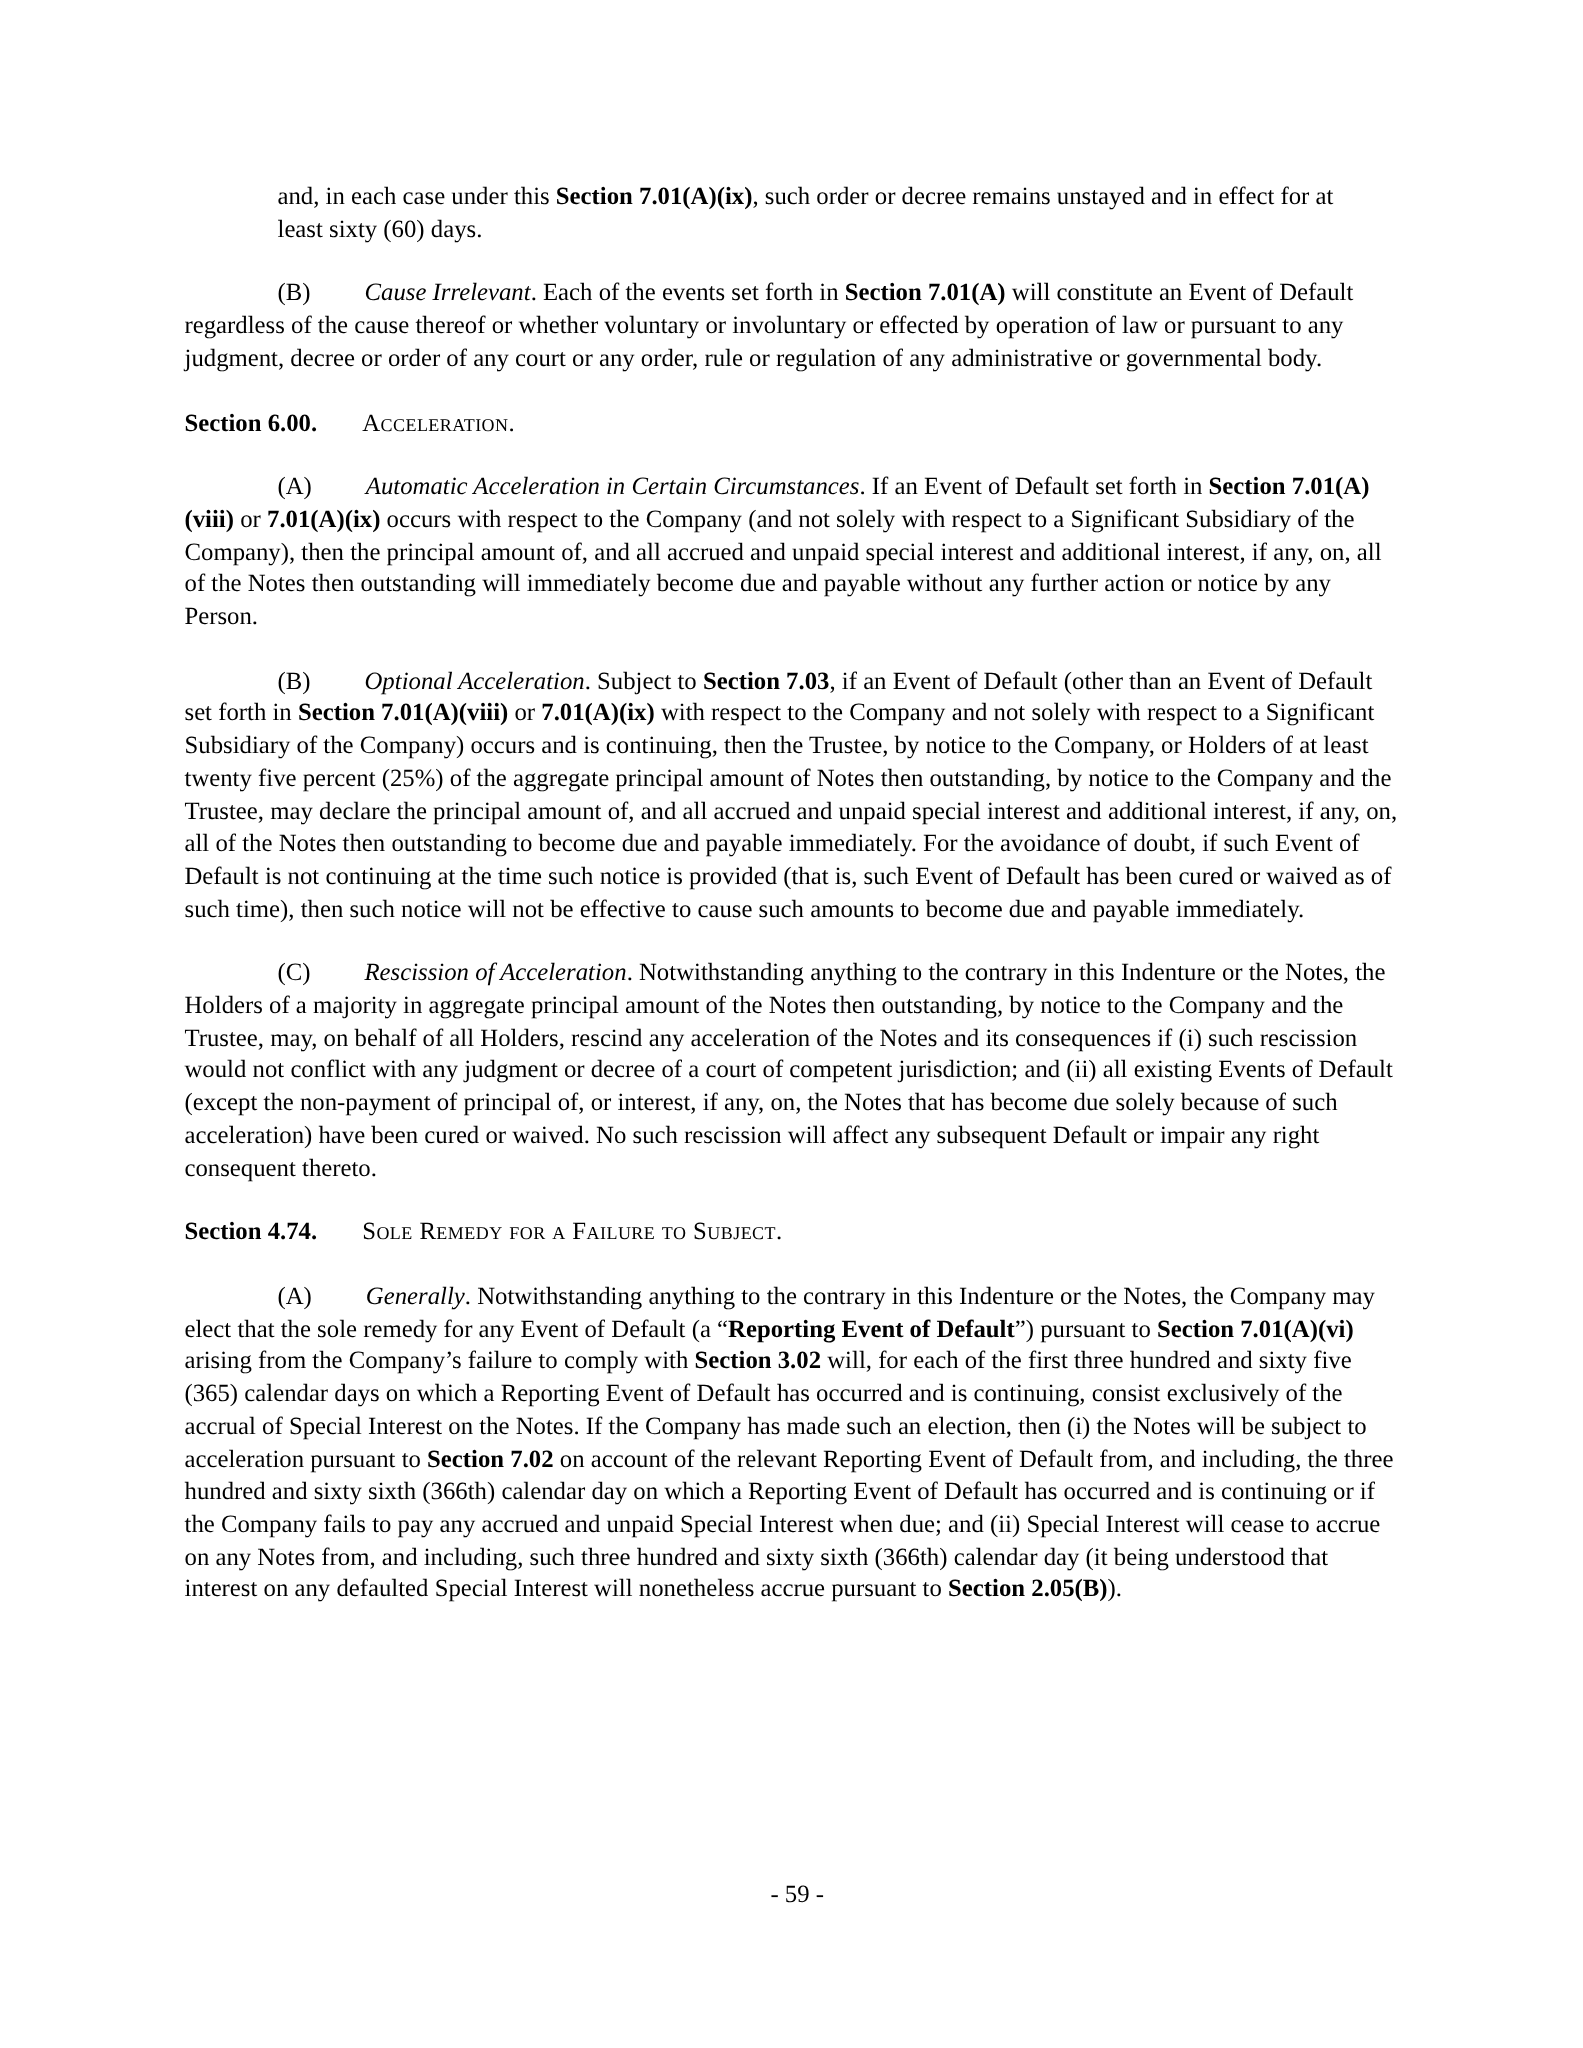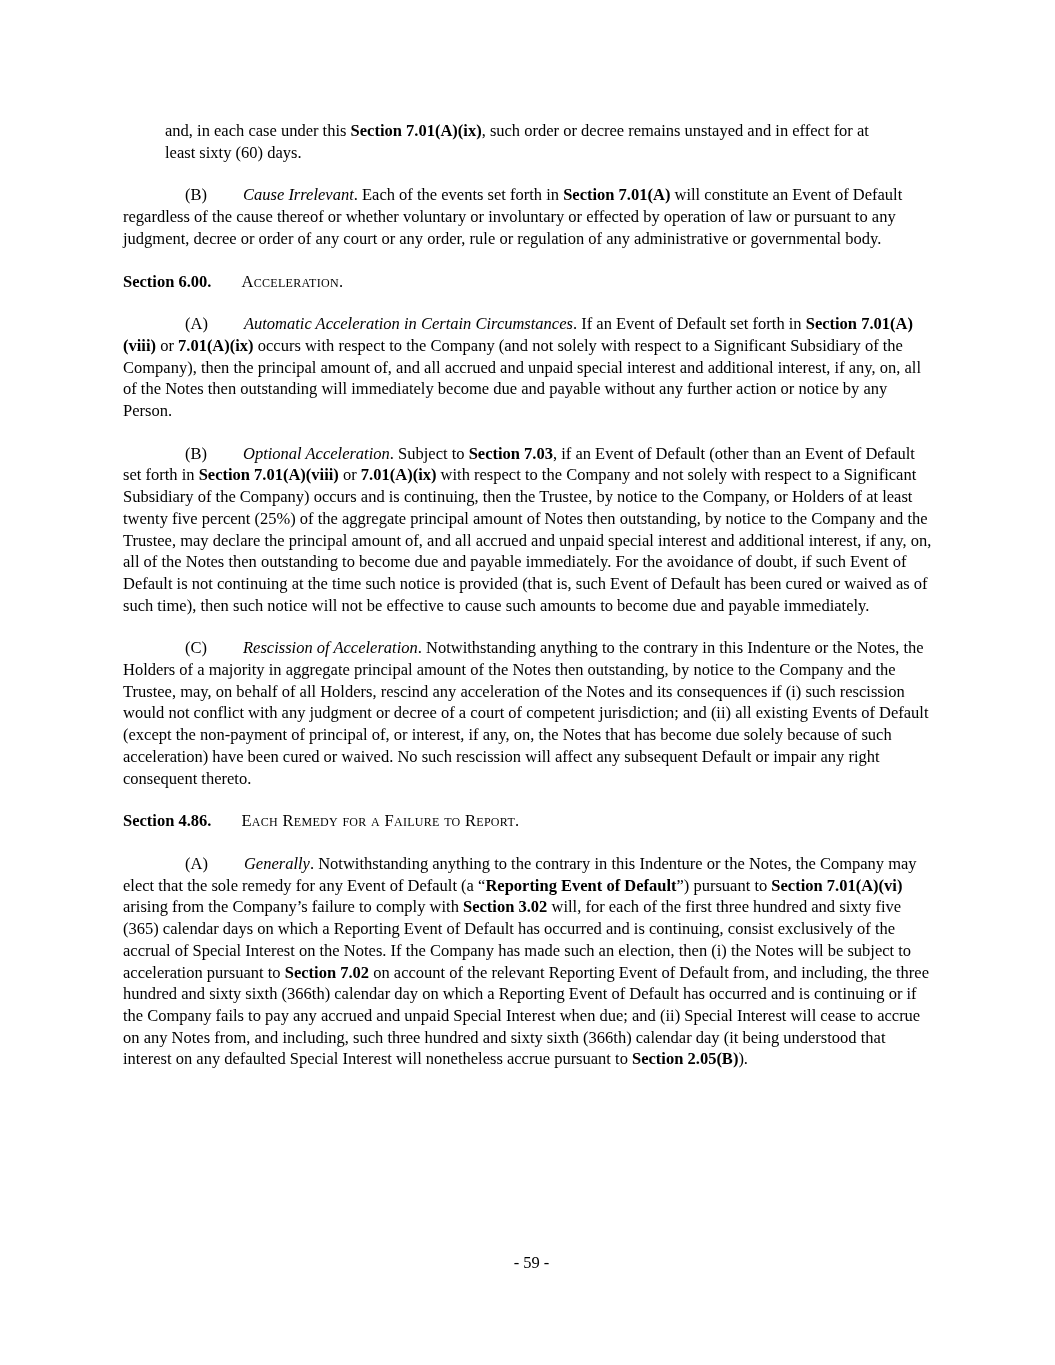--- a/index.html
+++ b/index.html
@@ -22,21 +22,21 @@
     position: absolute;
     top: 120px;
     left: 123px;
     width: 810px;
   }
   .para {
     margin: 0 0 21px 0;
     text-align: left;
   }
   .indent-block {
-    margin-left: 42px;
+    margin-left: 62px;
     margin-right: 30px;
   }
   .heading {
     margin: 0 0 21px 0;
   }
   .sp {
     display: inline-block;
     height: 1px;
     vertical-align: baseline;
   }
@@ -62,20 +62,20 @@
     <p class="para"><span class="sp" style="width: 62px;"></span><span>(B)</span><span class="sp" style="width: 36px;"></span><span class="i">Cause Irrelevant</span><span>.  Each of the events set forth in </span><span class="b">Section 7.01(A)</span><span> will constitute an Event of Default regardless of the cause thereof or whether voluntary or involuntary or effected by operation of law or pursuant to any judgment, decree or order of any court or any order, rule or regulation of any administrative or governmental body.</span></p>
 
     <p class="heading"><span class="b">Section 6.00.</span><span class="sp" style="width: 30px;"></span><span class="sc">Acceleration.</span></p>
 
     <p class="para"><span class="sp" style="width: 62px;"></span><span>(A)</span><span class="sp" style="width: 36px;"></span><span class="i">Automatic Acceleration in Certain Circumstances</span><span>.  If an Event of Default set forth in </span><span class="b">Section 7.01(A)(viii)</span><span> or </span><span class="b">7.01(A)(ix)</span><span> occurs with respect to the Company (and not solely with respect to a Significant Subsidiary of the Company), then the principal amount of, and all accrued and unpaid special interest and additional interest, if any, on, all of the Notes then outstanding will immediately become due and payable without any further action or notice by any Person.</span></p>
 
     <p class="para"><span class="sp" style="width: 62px;"></span><span>(B)</span><span class="sp" style="width: 36px;"></span><span class="i">Optional Acceleration</span><span>.  Subject to </span><span class="b">Section 7.03</span><span>, if an Event of Default (other than an Event of Default set forth in </span><span class="b">Section 7.01(A)(viii)</span><span> or </span><span class="b">7.01(A)(ix)</span><span> with respect to the Company and not solely with respect to a Significant Subsidiary of the Company) occurs and is continuing, then the Trustee, by notice to the Company, or Holders of at least twenty five percent (25%) of the aggregate principal amount of Notes then outstanding, by notice to the Company and the Trustee, may declare the principal amount of, and all accrued and unpaid special interest and additional interest, if any, on, all of the Notes then outstanding to become due and payable immediately. For the avoidance of doubt, if such Event of Default is not continuing at the time such notice is provided (that is, such Event of Default has been cured or waived as of such time), then such notice will not be effective to cause such amounts to become due and payable immediately.</span></p>
 
     <p class="para"><span class="sp" style="width: 62px;"></span><span>(C)</span><span class="sp" style="width: 36px;"></span><span class="i">Rescission of Acceleration</span><span>.  Notwithstanding anything to the contrary in this Indenture or the Notes, the Holders of a majority in aggregate principal amount of the Notes then outstanding, by notice to the Company and the Trustee, may, on behalf of all Holders, rescind any acceleration of the Notes and its consequences if (i) such rescission would not conflict with any judgment or decree of a court of competent jurisdiction; and (ii) all existing Events of Default (except the non-payment of principal of, or interest, if any, on, the Notes that has become due solely because of such acceleration) have been cured or waived.  No such rescission will affect any subsequent Default or impair any right consequent thereto.</span></p>
 
-    <p class="heading"><span class="b">Section 4.86.</span><span class="sp" style="width: 30px;"></span><span class="sc">Each Remedy for a Failure to Report.</span></p>
+    <p class="heading"><span class="b">Section 4.74.</span><span class="sp" style="width: 30px;"></span><span class="sc">Sole Remedy for a Failure to Subject.</span></p>
 
     <p class="para"><span class="sp" style="width: 62px;"></span><span>(A)</span><span class="sp" style="width: 36px;"></span><span class="i">Generally</span><span>.  Notwithstanding anything to the contrary in this Indenture or the Notes, the Company may elect that the sole remedy for any Event of Default (a “</span><span class="b">Reporting Event of Default</span><span>”) pursuant to </span><span class="b">Section 7.01(A)(vi)</span><span> arising from the Company’s failure to comply with </span><span class="b">Section 3.02</span><span> will, for each of the first three hundred and sixty five (365) calendar days on which a Reporting Event of Default has occurred and is continuing, consist exclusively of the accrual of Special Interest on the Notes.  If the Company has made such an election, then (i) the Notes will be subject to acceleration pursuant to </span><span class="b">Section 7.02</span><span> on account of the relevant Reporting Event of Default from, and including, the three hundred and sixty sixth (366th) calendar day on which a Reporting Event of Default has occurred and is continuing or if the Company fails to pay any accrued and unpaid Special Interest when due; and (ii) Special Interest will cease to accrue on any Notes from, and including, such three hundred and sixty sixth (366th) calendar day (it being understood that interest on any defaulted Special Interest will nonetheless accrue pursuant to </span><span class="b">Section 2.05(B)</span><span>).</span></p>
 
   </div>
 
   <div class="footer">- 59 -</div>
 </div>
 
 </body></html>

